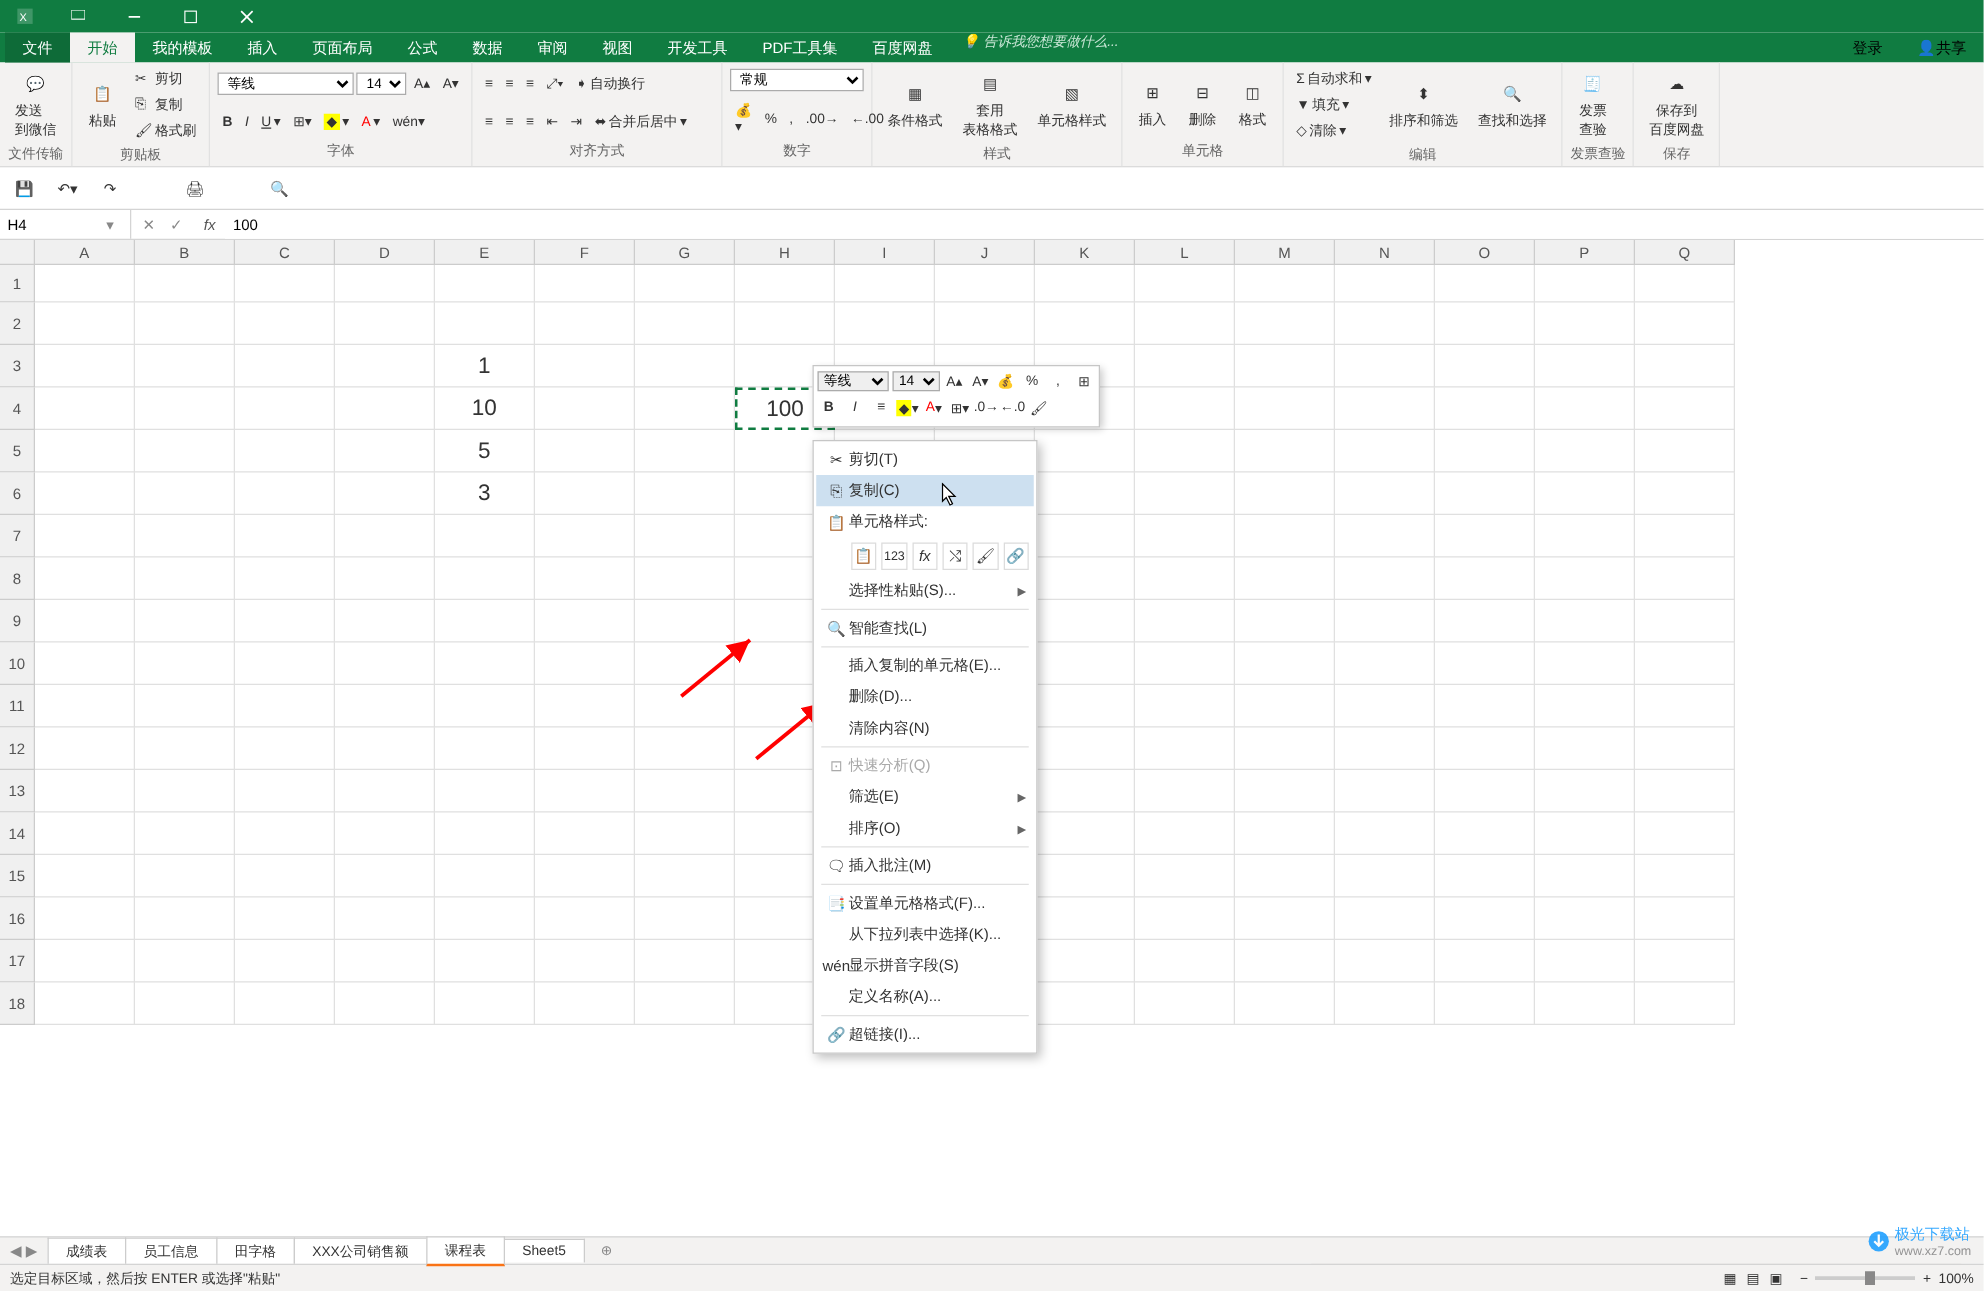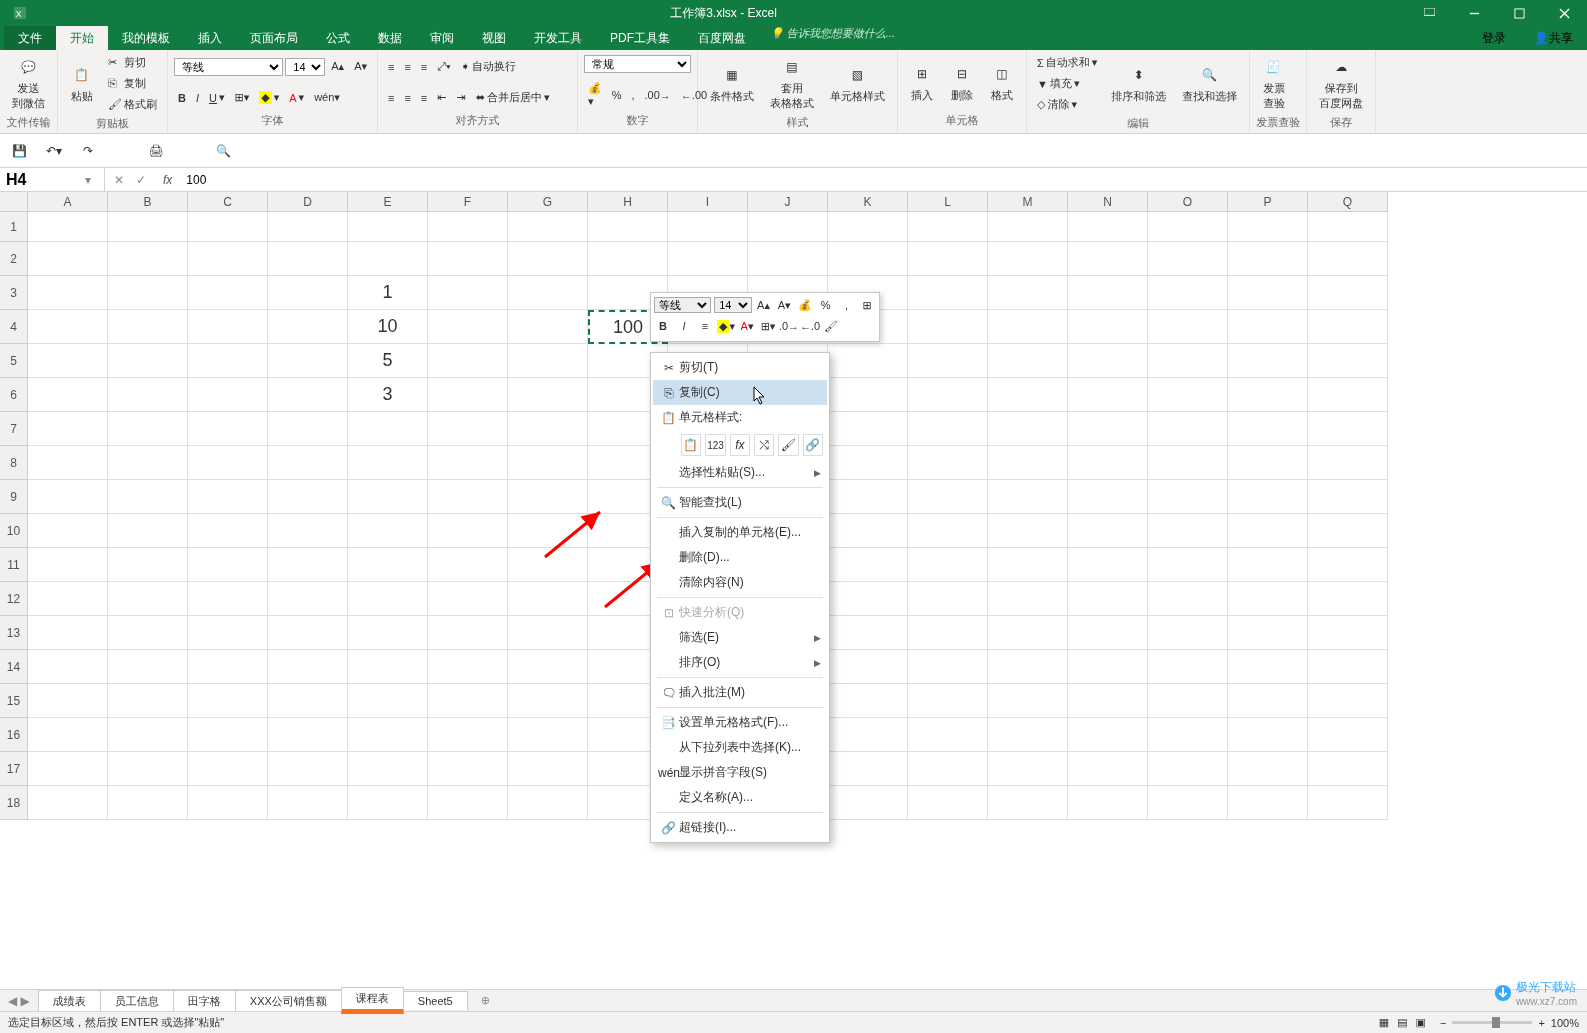--- a/index.html
+++ b/index.html
@@ -37,21 +37,21 @@
 .sbtn .ico { width: 14px; height: 14px; }
 select.rb, input.rb { font-size: 11px; border: 1px solid #ababab; background: #fff; padding: 1px 3px; }
 
 
 .qat { height: 34px; background: #fff; border-bottom: 1px solid #d4d4d4; display: flex; align-items: center; padding: 0 10px; gap: 14px; }
 .qat .qbtn { width: 20px; height: 20px; display: flex; align-items: center; justify-content: center; cursor: pointer; }
 
 
 .namebar { height: 24px; background: #fff; border-bottom: 1px solid #d4d4d4; display: flex; align-items: stretch; }
 .namebox { width: 105px; border-right: 1px solid #d4d4d4; display: flex; align-items: center; }
-.namebox input { border: none; width: 80px; padding: 0 6px; font-size: 16px; font-weight: bold; }
+.namebox input { border: none; width: 80px; padding: 0 6px; font-size: 12px; }
 .namebox .dd { width: 16px; text-align: center; color: #888; }
 .fx-btns { display: flex; align-items: center; padding: 0 6px; gap: 6px; }
 .fx-btns div { color: #888; cursor: pointer; font-size: 12px; width: 16px; text-align: center; }
 .fxlbl { font-style: italic; color: #555; padding: 0 8px; display: flex; align-items: center; }
 .formula-input { flex: 1; border: none; padding: 0 6px; font-size: 12px; }
 
 
 .grid-area { position: relative; height: 800px; }
 .corner { position: absolute; left: 0; top: 0; width: 28px; height: 20px; background: #f0f0f0; border-right: 1px solid #ccc; border-bottom: 1px solid #ccc; }
 .colhdrs { position: absolute; left: 28px; top: 0; right: 0; height: 20px; display: flex; }
@@ -85,21 +85,21 @@
 .cm-paste-row { display: flex; gap: 4px; padding: 4px 4px 4px 28px; }
 .cm-paste-row .pbtn { width: 22px; height: 22px; border: 1px solid #dcdcdc; display: flex; align-items: center; justify-content: center; cursor: pointer; }
 
 
 .mouse-cursor { position: absolute; width: 14px; height: 20px; pointer-events: none; }
 
 
 .sheet-tabs { position: absolute; bottom: 22px; left: 0; right: 0; height: 22px; background: #f3f2f1; display: flex; align-items: center; border-top: 1px solid #d4d4d4; }
 .sheet-nav { padding: 0 8px; display: flex; gap: 6px; color: #888; }
 .stab { padding: 3px 14px; border: 1px solid #ccc; border-bottom: none; background: #fff; font-size: 11px; cursor: pointer; margin-right: -1px; }
-.stab.active { background: #fff; border-bottom: 5px solid #f97316; position: relative; z-index: 1; }
+.stab.active { background: #fff; border-bottom: 2px solid #f97316; position: relative; z-index: 1; }
 .stab.add { background: transparent; border: none; color: #888; }
 
 
 .hscroll { position: absolute; bottom: 22px; right: 18px; width: 520px; height: 16px; background: #f0f0f0; border: 1px solid #ddd; }
 .hscroll .thumb { position: absolute; left: 14px; width: 400px; top: 2px; bottom: 2px; background: #cdcdcd; }
 
 
 .statusbar { position: absolute; bottom: 0; left: 0; right: 0; height: 22px; background: #f3f2f1; border-top: 1px solid #d4d4d4; display: flex; align-items: center; padding: 0 8px; font-size: 11px; }
 .statusbar .spacer { flex: 1; }
 .statusbar .viewbtns { display: flex; gap: 8px; }
@@ -114,21 +114,20 @@
 </head>
 <body>
 
 <div class="titlebar">
   <div class="left">
     <svg viewBox="0 0 16 16">
         <rect x="1" y="1" width="14" height="14" fill="#fff" opacity="0.2"></rect>
         <text x="3" y="12" font-size="10" fill="#fff">X</text>
       </svg>
   </div>
-  <div class="center">工作簿3.xlsx - Excel</div>
   <div class="right">
     <div class="win-btn">
         <svg viewBox="0 0 12 12">
           <rect x="0" y="0" width="12" height="8" fill="none" stroke="#fff"></rect>
         </svg>
       </div>
     <div class="win-btn">
         <svg viewBox="0 0 12 12">
           <line x1="1" y1="6" x2="11" y2="6" stroke="#fff" stroke-width="1.5"></line>
         </svg>
@@ -164,21 +163,21 @@
   <div class="spacer"></div>
   <div class="login">登录</div>
   <div class="login">👤 <span>共享</span></div>
 </div>
 
 <div class="ribbon">
   <div class="rgroup">
     <div class="controls">
       <div class="vbtn">
         <div class="ico">💬</div>
-        <span style="white-space:pre-line;text-align:center">发送
+        <span style="white-space:pre-line;text-align:left">发送
 到微信</span>
       </div>
     </div>
     <div class="label">文件传输</div>
   </div>
 
   <div class="rgroup">
     <div class="controls">
       <div class="vbtn">
         <div class="ico">📋</div>

